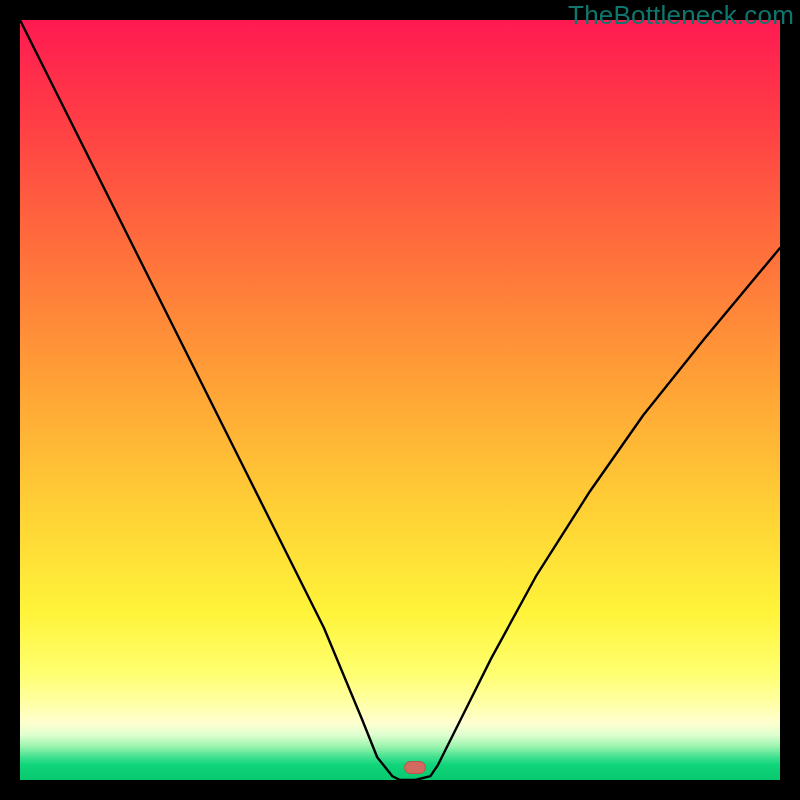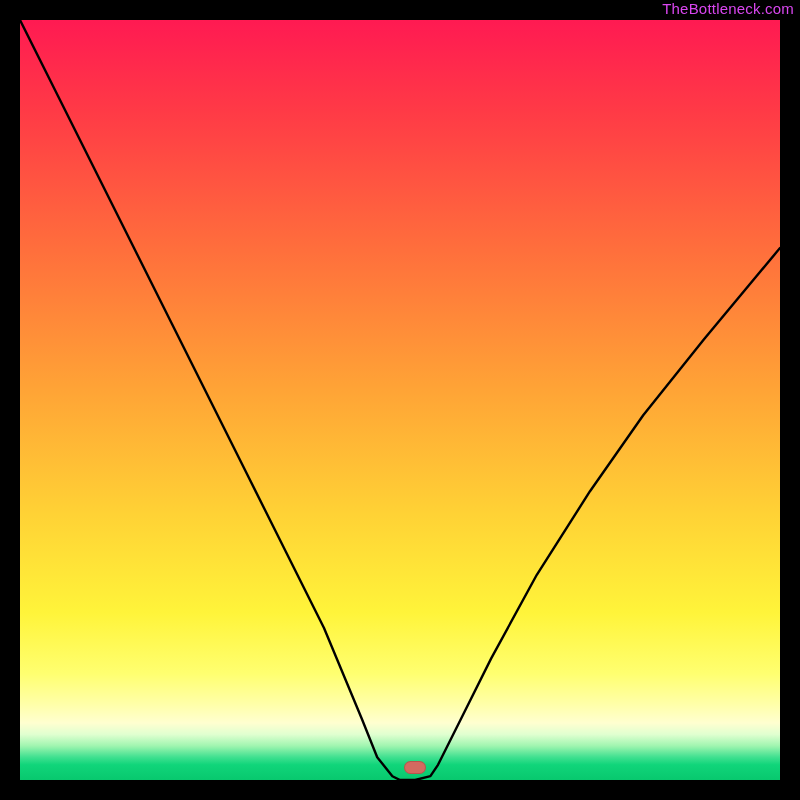--- a/index.html
+++ b/index.html
@@ -53,22 +53,22 @@
     width: 22px;
     height: 13px;
     border-radius: 7px;
     background: #d36a60;
     box-shadow: 0 0 0 1px rgba(120,40,30,0.3) inset;
   }
   .watermark {
     position: absolute;
     top: 0px;
     right: 6px;
-    color: #d946ef;
-    font-size: 15px;
+    color: #0f766e;
+    font-size: 26px;
     font-weight: 500;
     letter-spacing: 0.2px;
     user-select: none;
   }
 </style>
 </head>
 <body>
 
 <div class="frame">
   <div class="plot-area">

